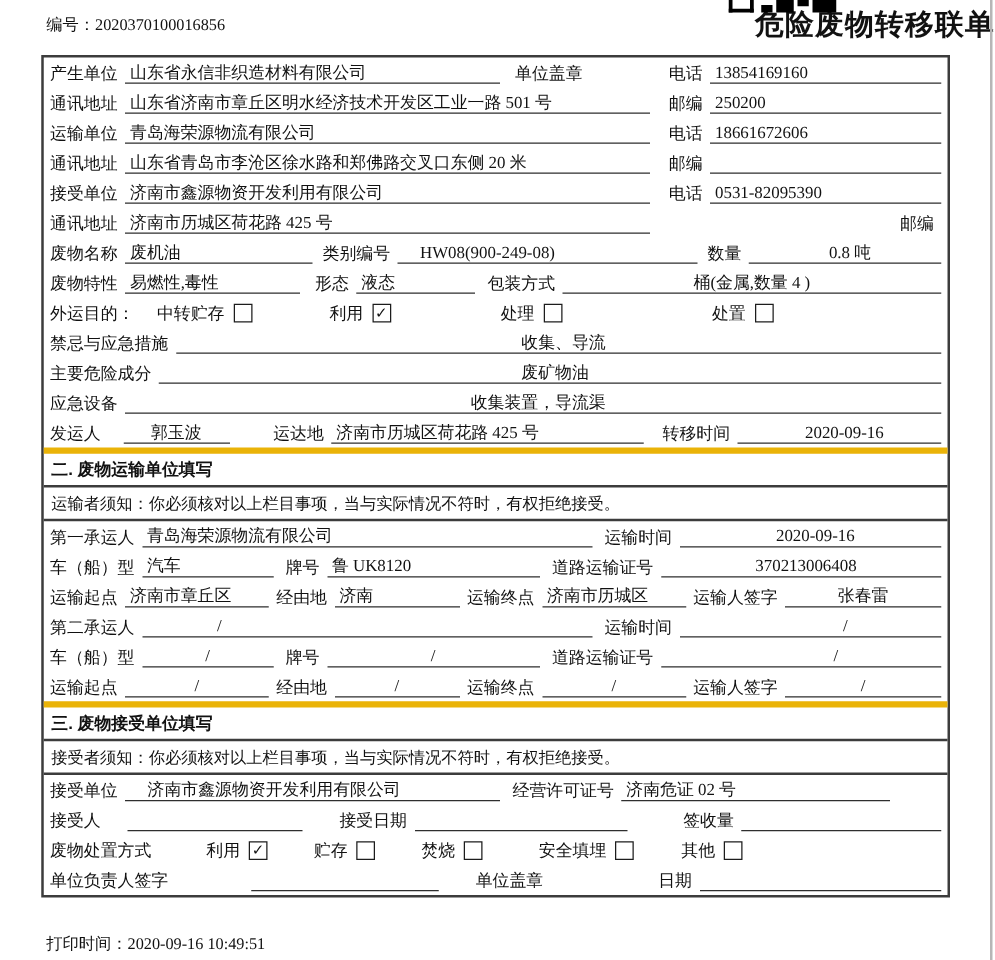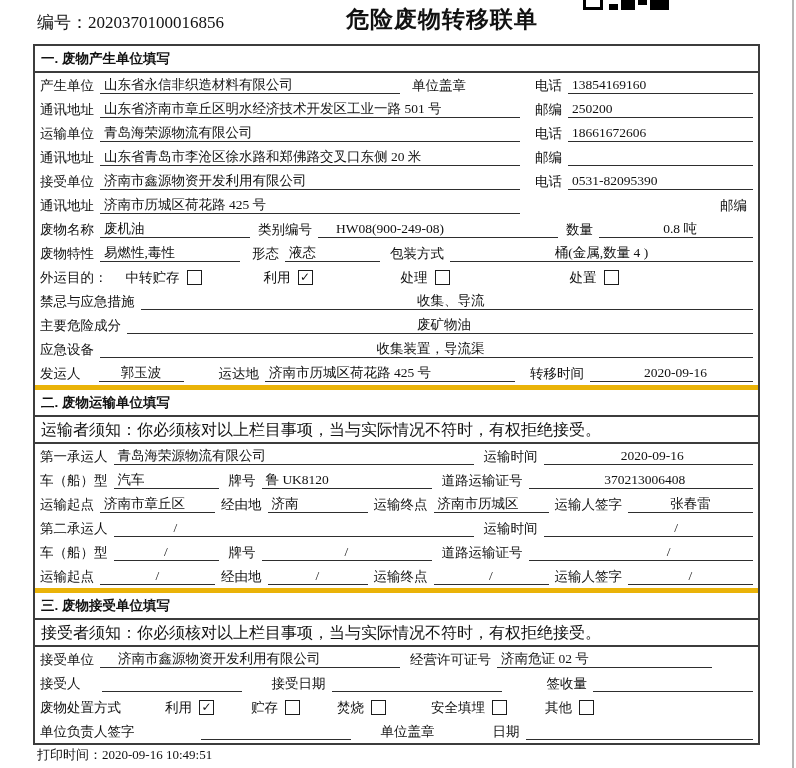--- a/index.html
+++ b/index.html
@@ -1,52 +1,52 @@
 <!DOCTYPE html>
 <html><head>
 <meta charset="utf-8">
 <style>
   html,body{margin:0;padding:0;background:#fff;}
   .page{position:relative;width:796px;height:768px;background:#ffffff;overflow:hidden;
         font-family:"Liberation Serif","DejaVu Serif",serif;color:#111;}
   
-  .doc-no{position:absolute;left:37px;top:11px;font-size:17px;white-space:nowrap;}
+  .doc-no{position:absolute;left:37px;top:11px;font-size:13px;white-space:nowrap;}
   .doc-title{position:absolute;left:0;top:4px;width:100%;box-sizing:border-box;padding-left:88px;
-             text-align:center;font-size:23px;font-weight:700;letter-spacing:1px;
+             text-align:right;font-size:23px;font-weight:700;letter-spacing:1px;
              font-family:"Liberation Sans","DejaVu Sans",sans-serif;}
   .qr{position:absolute;left:583px;top:0;width:86px;height:10px;}
   .qr div{position:absolute;background:#000;}
   .qr .q1{left:0;top:0;width:20px;height:10px;background:transparent;border:3px solid #000;border-top:none;box-sizing:border-box;}
   .qr .q2{left:26px;top:4px;width:9px;height:6px;}
   .qr .q3{left:38px;top:0;width:14px;height:10px;}
   .qr .q4{left:55px;top:0;width:9px;height:5px;}
   .qr .q5{left:67px;top:0;width:19px;height:10px;}
   .page-edge{position:absolute;right:2px;top:0;width:2px;height:768px;background:#b6b6b6;}
   
   .sheet{position:absolute;left:33px;top:44px;width:723px;border:2px solid #3c3c3c;background:#fff;}
   .sec2,.sec3{border-top:5px solid #eab308;}
   .sec-title{height:25px;line-height:25px;font-size:13.5px;font-weight:700;padding-left:6px;
              border-bottom:2px solid #3c3c3c;font-family:"Liberation Sans","DejaVu Sans",sans-serif;}
-  .notice{height:25px;line-height:25px;font-size:16px;padding-left:6px;border-bottom:2px solid #3c3c3c;white-space:nowrap;}
+  .notice{height:25px;line-height:25px;font-size:13px;padding-left:6px;border-bottom:2px solid #3c3c3c;white-space:nowrap;}
   .row{display:flex;align-items:flex-end;height:24px;padding:0 5px 3px 5px;box-sizing:border-box;
        font-size:13.5px;line-height:16px;}
   .lab{white-space:nowrap;flex:none;padding-right:6px;}
   .val{border-bottom:1px solid #2e2e2e;white-space:nowrap;overflow:hidden;flex:none;
        padding:0 4px;min-height:16px;box-sizing:border-box;}
   .fill{flex:1;text-align:center;}
   .mla{margin-left:auto;}
   .pl18{padding-left:18px;} .pl12{padding-left:12px;}
   .slash{padding-left:60px;} .slash-c{text-align:center;}
   .w95{width:95px;} .w100{width:100px;} .w105{width:105px;} .w115{width:115px;}
   .w140{width:140px;} .w150{width:150px;} .w170{width:170px;} .w185{width:185px;}
   .w215{width:215px;} .w240{width:240px;} .w250{width:250px;} .w300{width:300px;}
   .w360{width:360px;} .w420{width:420px;} .w85{width:85px;}
   .ml6{margin-left:6px;} .ml8{margin-left:8px;} .ml10{margin-left:10px;} .ml12{margin-left:12px;}
   .ml15{margin-left:15px;} .ml30{margin-left:30px;} .ml35{margin-left:35px;}
-  .ml37{margin-left:37px;} .ml38{margin-left:38px;} .ml45{margin-left:45px;} .ml55{margin-left:52px;text-align:center;}
+  .ml37{margin-left:37px;} .ml38{margin-left:38px;} .ml45{margin-left:45px;} .ml55{margin-left:86px;text-align:center;}
   .ml60{margin-left:60px;} .ml62{margin-left:62px;} .ml88{margin-left:88px;} .ml120{margin-left:120px;}
   .cb-item{display:flex;align-items:center;flex:none;}
   .cb-lab{white-space:nowrap;}
   .cbx{width:13px;height:13px;border:1.5px solid #1c1c1c;display:inline-block;margin-left:7px;
        margin-bottom:1px;text-align:center;font-size:12px;line-height:13px;font-weight:700;
        font-family:"Liberation Sans","DejaVu Sans",sans-serif;flex:none;box-sizing:content-box;}
   .print-time{position:absolute;left:37px;top:746px;font-size:13px;white-space:nowrap;}
 </style>
 </head>
 <body>
@@ -61,21 +61,20 @@
     <div class="q1"></div>
       <div class="q2"></div>
       <div class="q3"></div>
       <div class="q4"></div>
       <div class="q5"></div>
   </div>
 
   <div class="sheet">
 
     <div class="sec1">
-      <div class="sec-title">一. 废物产生单位填写</div>
 
       <div class="row">
         <span class="lab">产生单位</span>
         <span class="val w300">山东省永信非织造材料有限公司</span>
         <span class="lab ml12">单位盖章</span>
         <span class="lab mla">电话</span>
         <span class="val w185">13854169160</span>
       </div>
 
       <div class="row">

